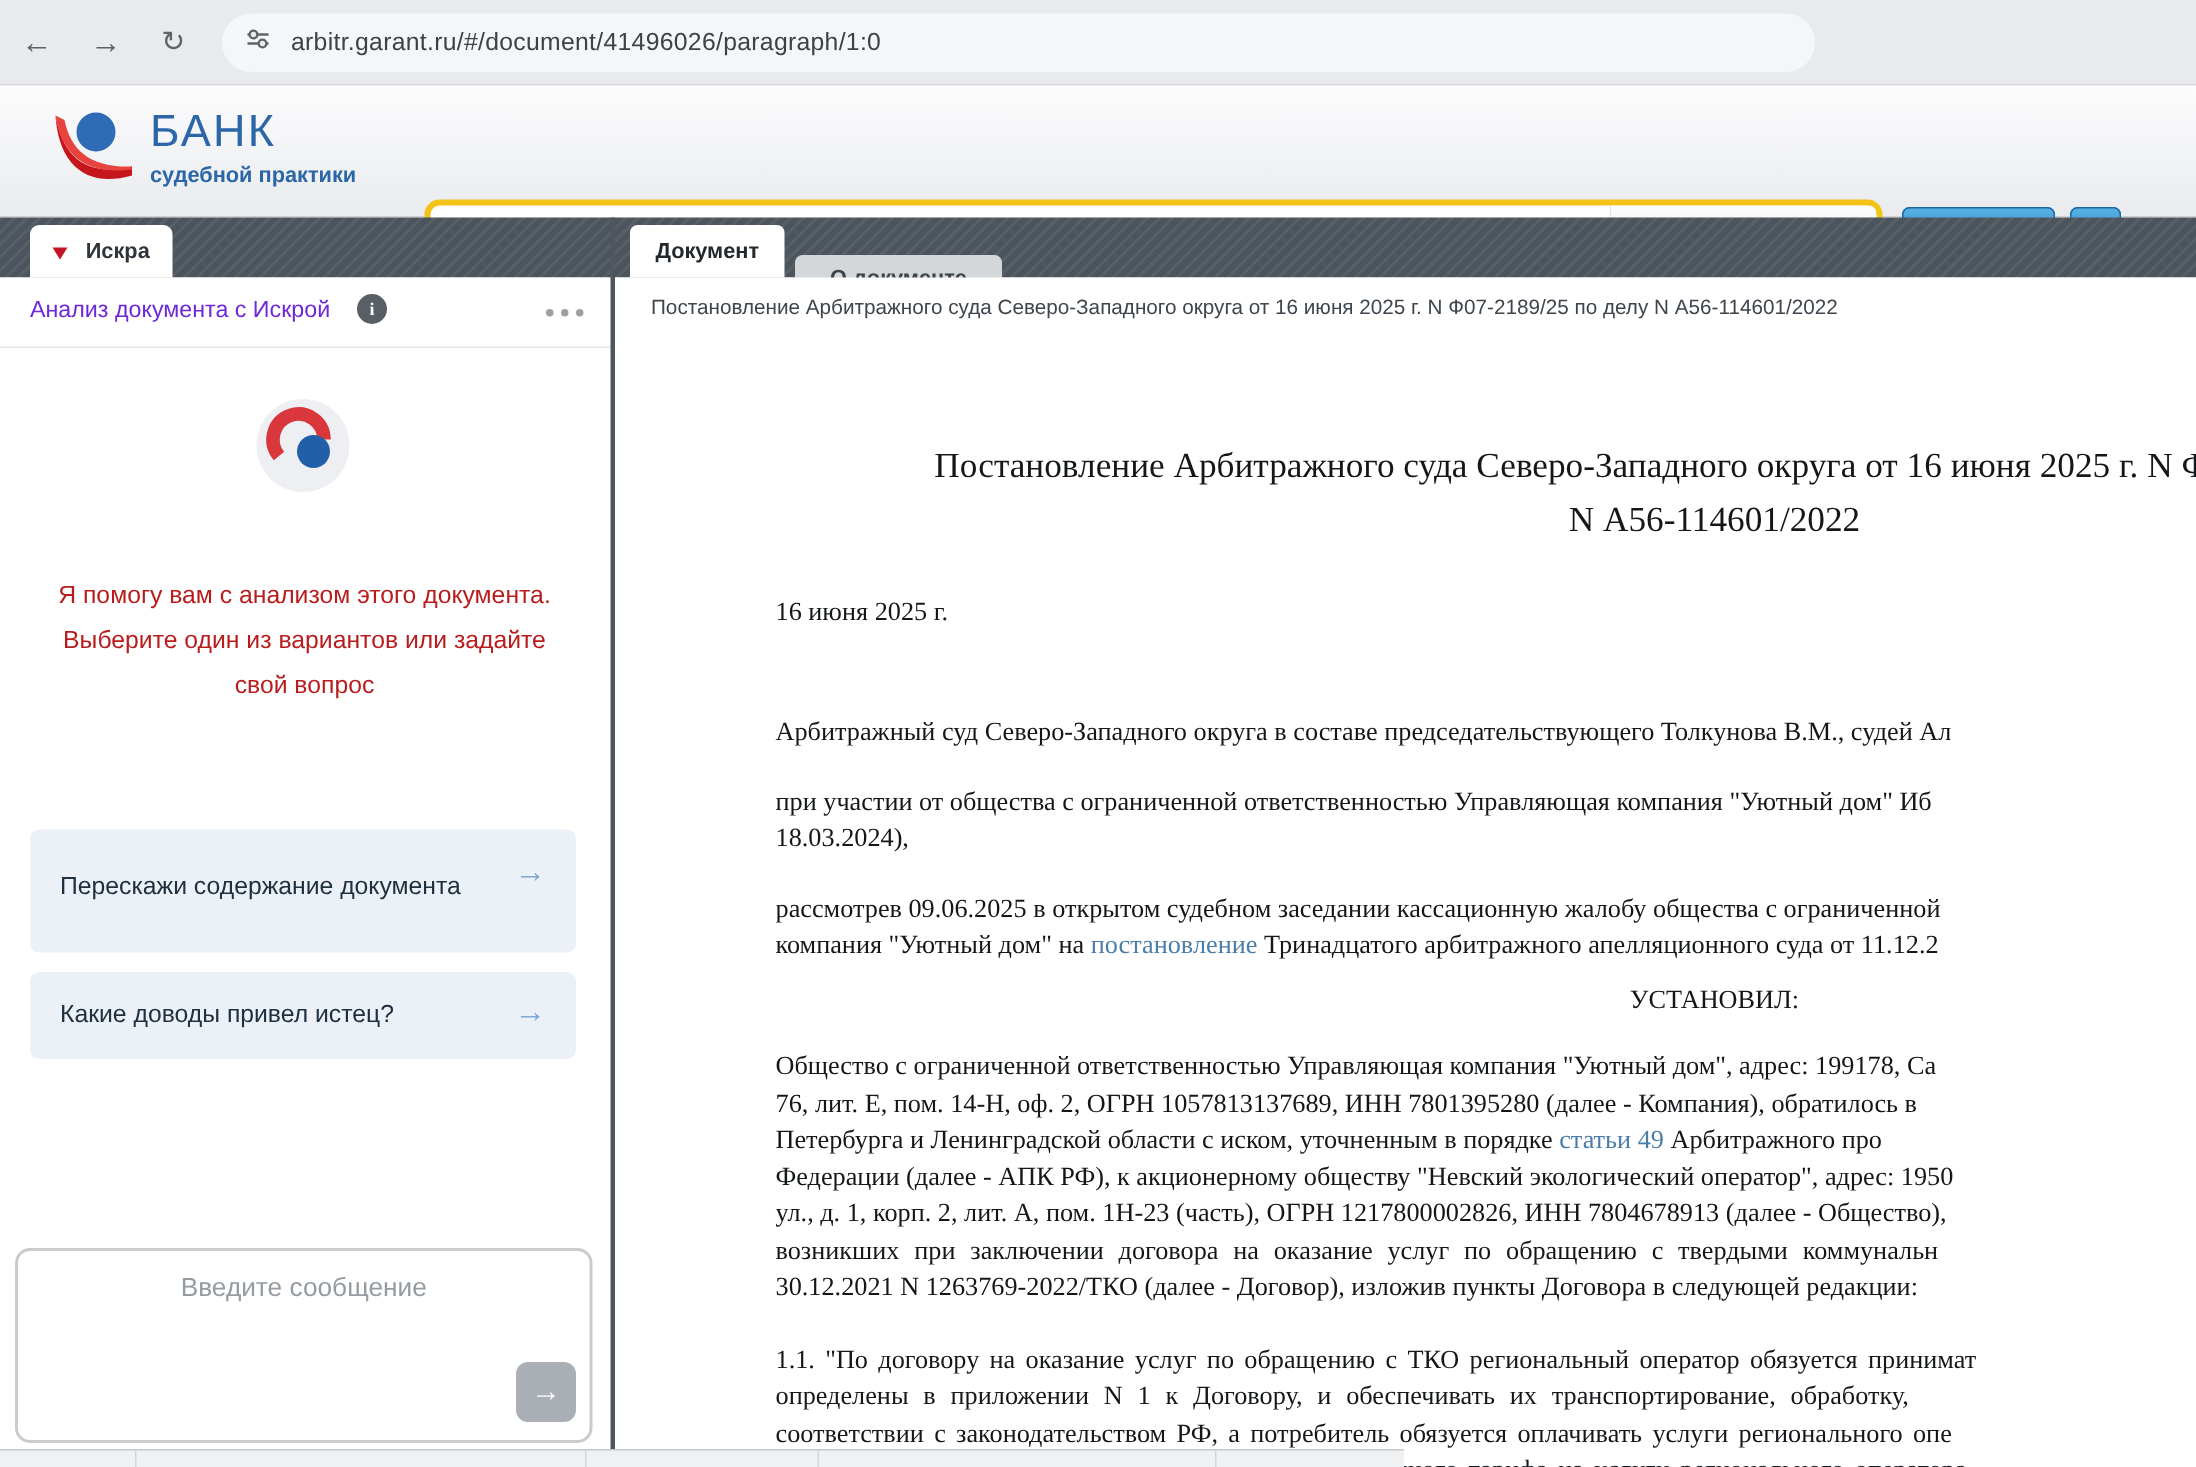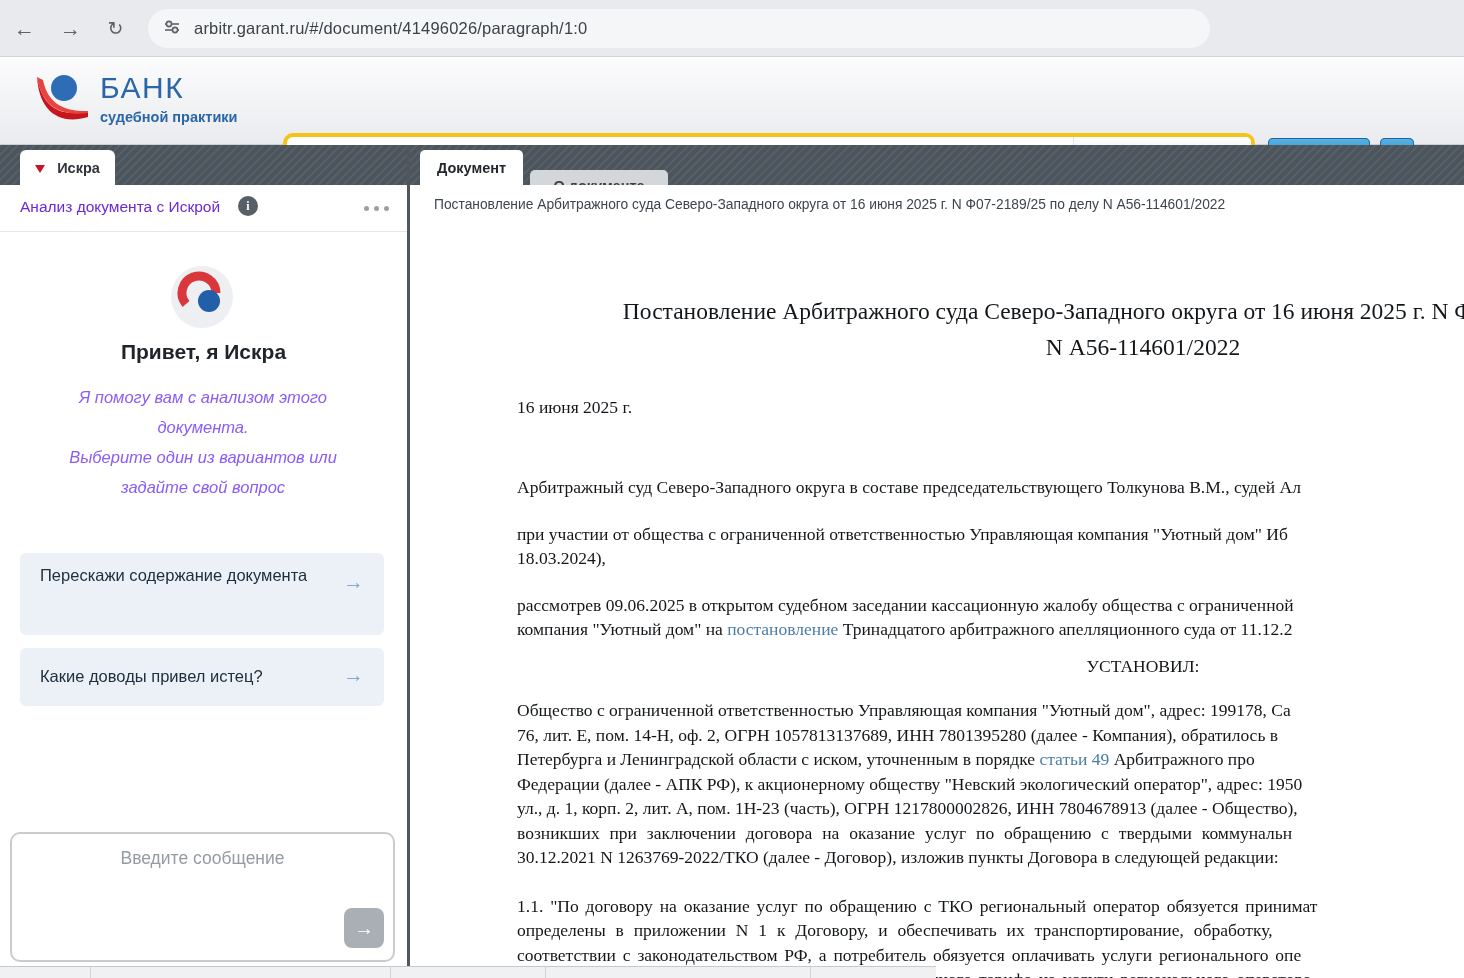--- a/index.html
+++ b/index.html
@@ -69,24 +69,24 @@
           background:#585f66; color:#fff; font-size:12px; font-weight:bold; text-align:center;
           line-height:20px; font-family:"Liberation Serif", serif; cursor:pointer; }
   .dots { position:absolute; right:18px; top:21px; display:flex; gap:5px; cursor:pointer; }
   .dots span { width:5px; height:5px; border-radius:50%; background:#9aa0a6; }
 
   .avatar { position:absolute; left:171px; top:81px; width:62px; height:62px;
             border-radius:50%; background:#edeff2; }
   .greet { position:absolute; left:0; top:155px; width:100%; text-align:center;
            font-size:21px; font-weight:bold; color:#1f2428; }
   .intro { position:absolute; left:38px; top:197px; width:330px; text-align:center;
-           font-size:16.5px; line-height:30px; color:#8b5cf6;font-style:italic; }
+           font-size:16.5px; line-height:30px; color:#b91c1c; }
 
   .card { position:absolute; left:20px; width:364px; background:#ecf1f7; border-radius:6px;
-          padding:8px 20px; font-size:16.5px; color:#20303f; line-height:28px; cursor:pointer; }
+          padding:24px 20px; font-size:16.5px; color:#20303f; line-height:28px; cursor:pointer; }
   .card1 { top:368px; height:82px; }
   .card1 .card-label { display:block; width:272px; }
   .card2 { top:463px; height:58px; padding-top:14px; }
   .card .arr { position:absolute; right:20px; top:15px; color:#82a9d6; font-size:21px; }
   .card2 .arr { top:13px; }
 
   .msgbox { position:absolute; left:10px; top:647px; width:385px; height:130px;
             border:2px solid #c9cccf; border-radius:10px; background:#fff; }
   .msgbox textarea { width:100%; height:100%; border:none; outline:none; resize:none;
                      background:transparent; padding:14px 16px;
@@ -198,21 +198,20 @@
         </span>
     </div>
 
     <div class="avatar">
       <svg width="62" height="62" viewBox="0 0 62 62">
         <path d="M15,38 A17,17 0 1 1 45,27" stroke="#d9373c" stroke-width="9" fill="none"></path>
         <circle cx="38" cy="35" r="11" fill="#2160a8"></circle>
       </svg>
     </div>
 
-    <div class="greet">Привет, я Искра</div>
     <div class="intro">
       <span>Я помогу вам с анализом этого документа.</span><br>
       <span>Выберите один из вариантов или задайте свой вопрос</span>
     </div>
 
     <div class="card card1">
       <span class="card-label">Перескажи содержание документа</span>
       <span class="arr">→</span>
     </div>
     <div class="card card2">

